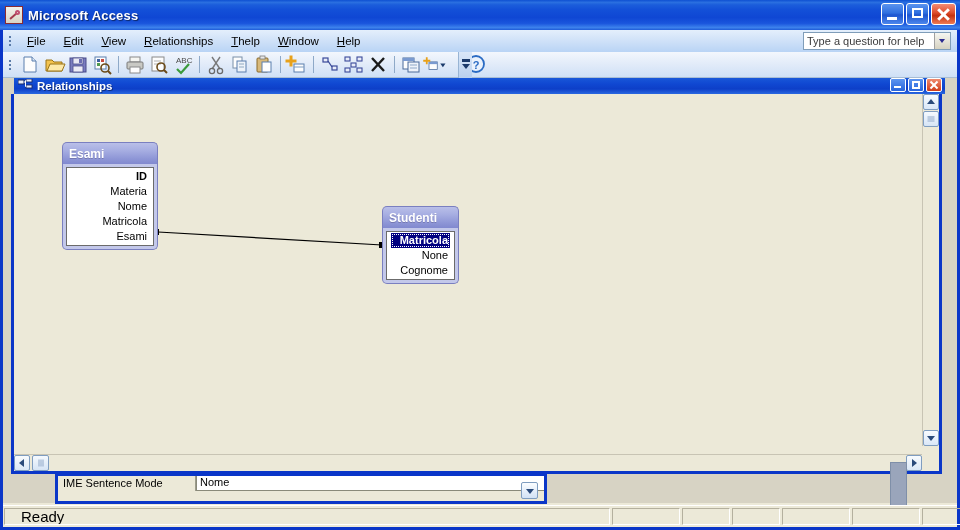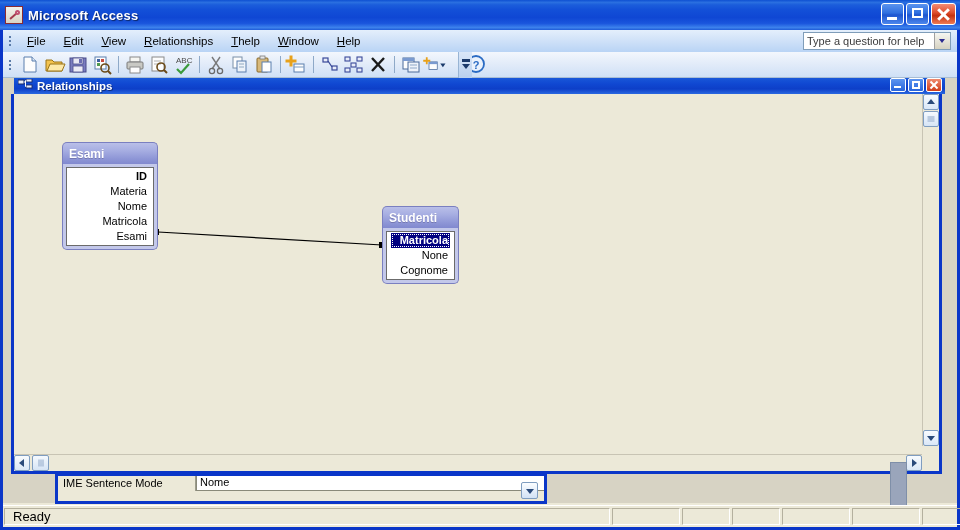--- a/index.html
+++ b/index.html
@@ -506,24 +506,24 @@
     border-top: 1px solid #ffffff;
   }
   .sb-panel {
     border: 1px solid #c0bcaa;
     border-top-color: #b4b09e;
     border-left-color: #b4b09e;
     border-right-color: #ffffff;
     border-bottom-color: #ffffff;
     margin: 2px 1px;
     box-sizing: border-box;
-    font-size: 13px;
+    font-size: 15px;
     color: #000;
     line-height: 16px;
-    padding-left: 8px;
+    padding-left: 16px;
     white-space: nowrap;
     overflow: hidden;
   }
   .sb-main { flex: 0 0 606px; }
   .sb-p { flex: 0 0 48px; }
   .sb-p-wide { flex: 0 0 68px; }
 </style>
 </head>
 <body>
 

